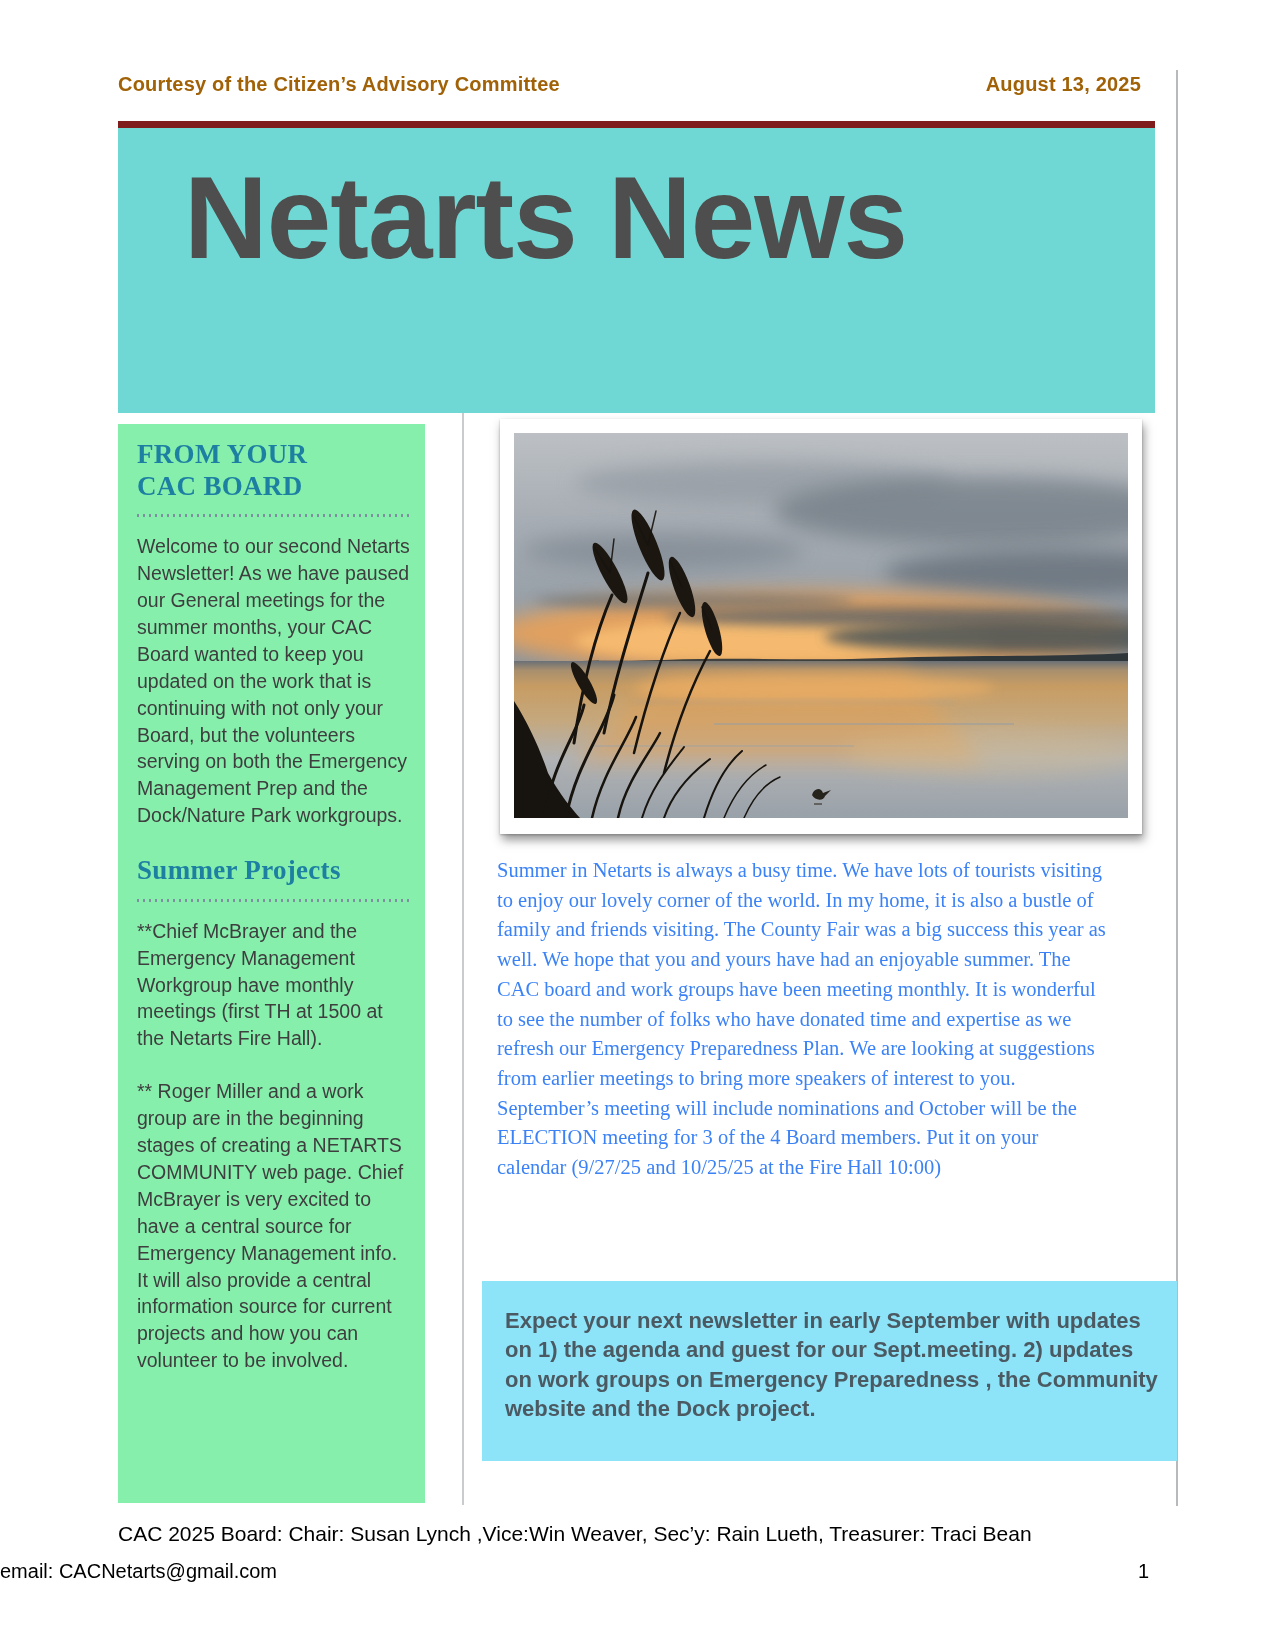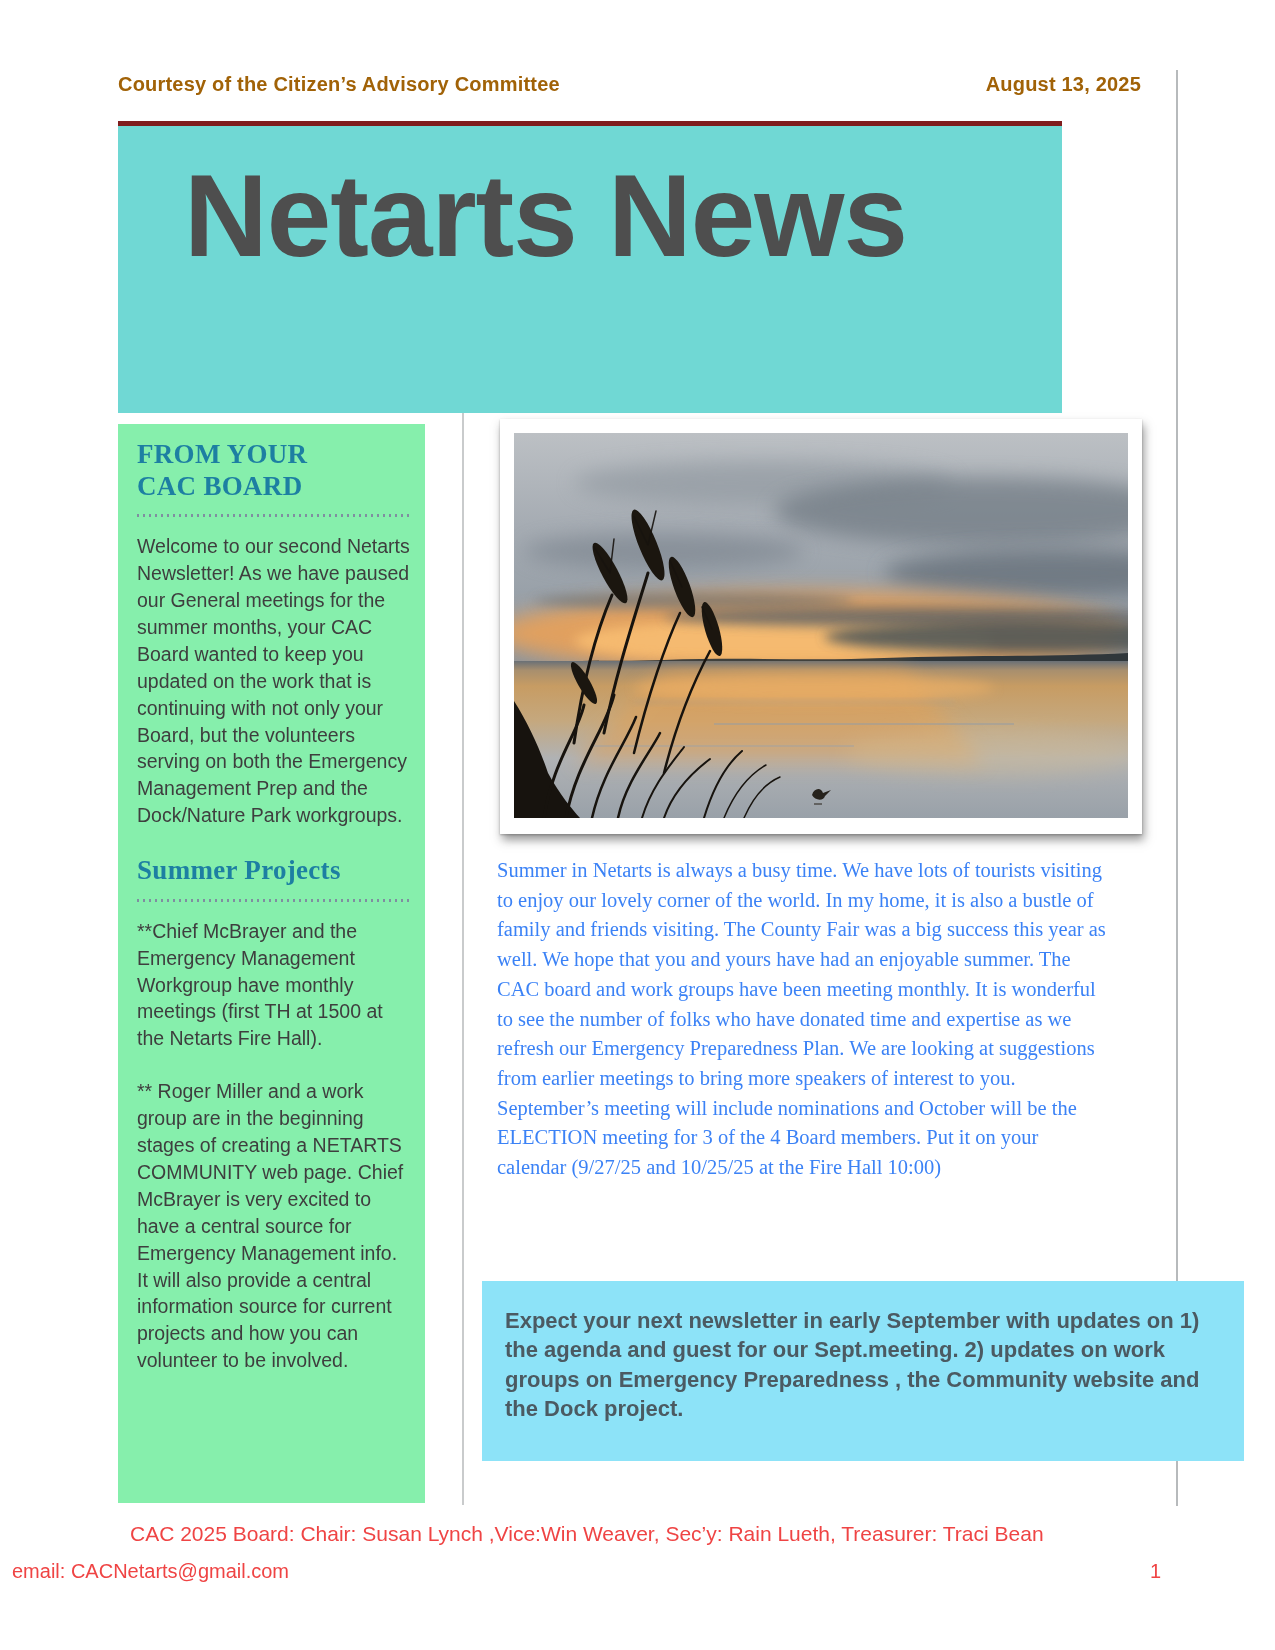--- a/index.html
+++ b/index.html
@@ -5,21 +5,21 @@
   html,body{margin:0;padding:0;background:#ffffff;}
   body{width:1275px;height:1650px;position:relative;font-family:"Liberation Sans",sans-serif;overflow:hidden;}
   .abs{position:absolute;}
 
   
   .hdr{top:73px;font-size:20px;font-weight:600;color:#a16207;letter-spacing:.2px;}
   .hdr-left{left:118px;}
   .hdr-right{right:134px;}
 
   
-  .banner{left:118px;top:121px;width:944px;height:292px;background:#70d8d4;border-top:5px solid #7f1d1d;box-sizing:border-box;}
+  .banner{left:118px;top:121px;width:1037px;height:292px;background:#70d8d4;border-top:7px solid #7f1d1d;box-sizing:border-box;}
   .banner-title{margin:30px 0 0 66px;font-size:116px;font-weight:700;color:#4e4e4e;letter-spacing:-1px;line-height:1.05;font-family:"Liberation Sans",sans-serif;}
 
   
   .vline-right{left:1176px;top:70px;width:2px;height:1436px;background:#b7babc;}
   .vline-mid{left:462px;top:413px;width:2px;height:1092px;background:#c9cbcc;}
 
   
   .sidebar{left:118px;top:424px;width:307px;height:1079px;background:#86efac;box-sizing:border-box;padding:15px 14px 0 19px;overflow:hidden;}
   .sb-h{font-family:"Liberation Serif",serif;font-weight:700;font-size:27px;color:#1d7fa2;line-height:1.17;letter-spacing:.3px;margin:0;}
   .sb-h1{max-width:205px;}
@@ -28,25 +28,25 @@
   .sb-p{font-size:19.5px;color:#3e3e3e;line-height:1.38;margin:0 0 26px;}
 
   
   .photo-frame{left:500px;top:419px;width:642px;height:415px;background:#ffffff;box-sizing:border-box;padding:14px 14px 16px;box-shadow:2px 6px 9px rgba(50,50,50,.5),0 1px 2px rgba(0,0,0,.25);}
   .photo-frame svg{display:block;width:614px;height:385px;}
 
   
   .article{left:497px;top:856px;width:613px;font-family:"Liberation Serif",serif;font-size:20.5px;line-height:1.45;color:#3b82f6;}
 
   
-  .callout{left:482px;top:1281px;width:762px;height:180px;background:#8de3f8;box-sizing:border-box;padding:25px 14px 0 23px;}
+  .callout{left:482px;top:1281px;width:695px;height:180px;background:#8de3f8;box-sizing:border-box;padding:25px 14px 0 23px;}
   .callout-text{font-size:22px;font-weight:700;line-height:1.34;color:#4b5a62;margin:0;}
 
   
-  .ftr{color:#ef4444;margin-left:12px;}
+  .ftr{color:#000000;}
   .ftr-board{left:118px;top:1522px;font-size:21px;font-weight:500;}
   .ftr-email{left:0;top:1560px;width:1240px;text-align:left;font-size:20px;font-weight:500;}
   .ftr-page{left:1138px;top:1560px;font-size:20px;font-weight:500;}
 </style>
 </head>
 <body>
 
 <div class="abs hdr hdr-left">Courtesy of the Citizen’s Advisory Committee</div>
 <div class="abs hdr hdr-right">August 13, 2025</div>
 

